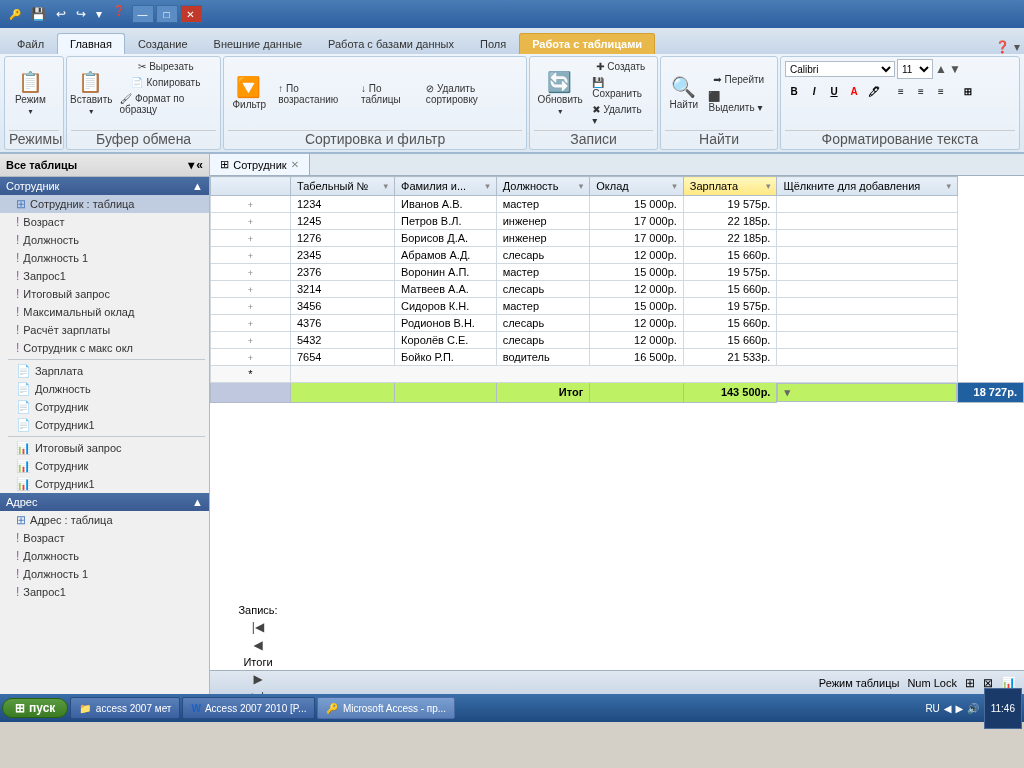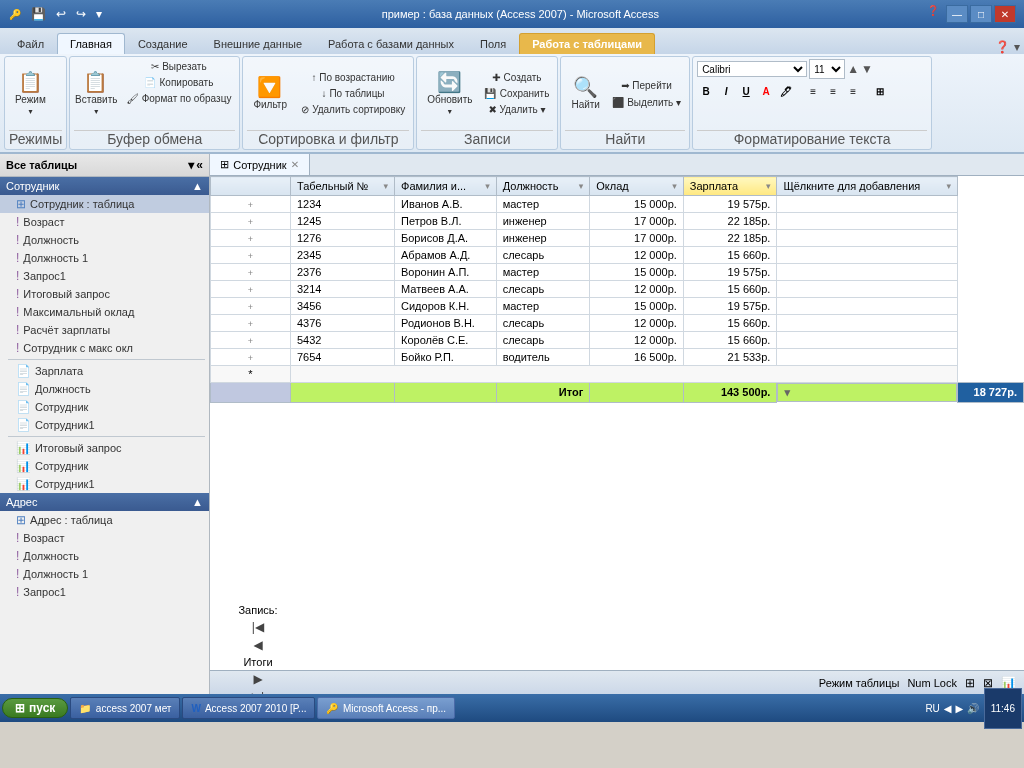--- a/index.html
+++ b/index.html
@@ -229,21 +229,20 @@
 <body>
 
 <div id="titlebar">
   <div class="title-icons">
     <span class="title-icon">🔑</span>
     <span class="qa-btn">💾</span>
     <span class="qa-btn">↩</span>
     <span class="qa-btn">↪</span>
     <span class="qa-btn">▾</span>
   </div>
-  <span class="title-text">пример : база данных (Access 2007) - Microsoft Access</span>
   <div class="win-controls">
     <span style="font-size:10px;color:white;margin-right:4px;">❓</span>
     <div class="win-btn">—</div>
     <div class="win-btn">□</div>
     <div class="win-btn close">✕</div>
   </div>
 </div>
 
 <div id="ribbon-tabs">
   <div class="ribbon-tab">Файл</div>
@@ -287,21 +286,21 @@
     </div>
     <div class="ribbon-group-label">Буфер обмена</div>
   </div>
 
   <div class="ribbon-group">
     <div class="ribbon-group-content" style="gap:4px;">
       <div class="ribbon-btn">
         <span class="ribbon-btn-icon">🔽</span>
         <span>Фильтр</span>
       </div>
-      <div style="display:flex;flex-direction:column;gap:1px;">
+      <div style="display:flex;gap:1px;">
         <div class="ribbon-btn ribbon-btn-small">↑ По возрастанию</div>
         <div class="ribbon-btn ribbon-btn-small">↓ По таблицы</div>
         <div class="ribbon-btn ribbon-btn-small">⊘ Удалить сортировку</div>
       </div>
     </div>
     <div class="ribbon-group-label">Сортировка и фильтр</div>
   </div>
 
   <div class="ribbon-group">
     <div class="ribbon-group-content" style="gap:2px;">

